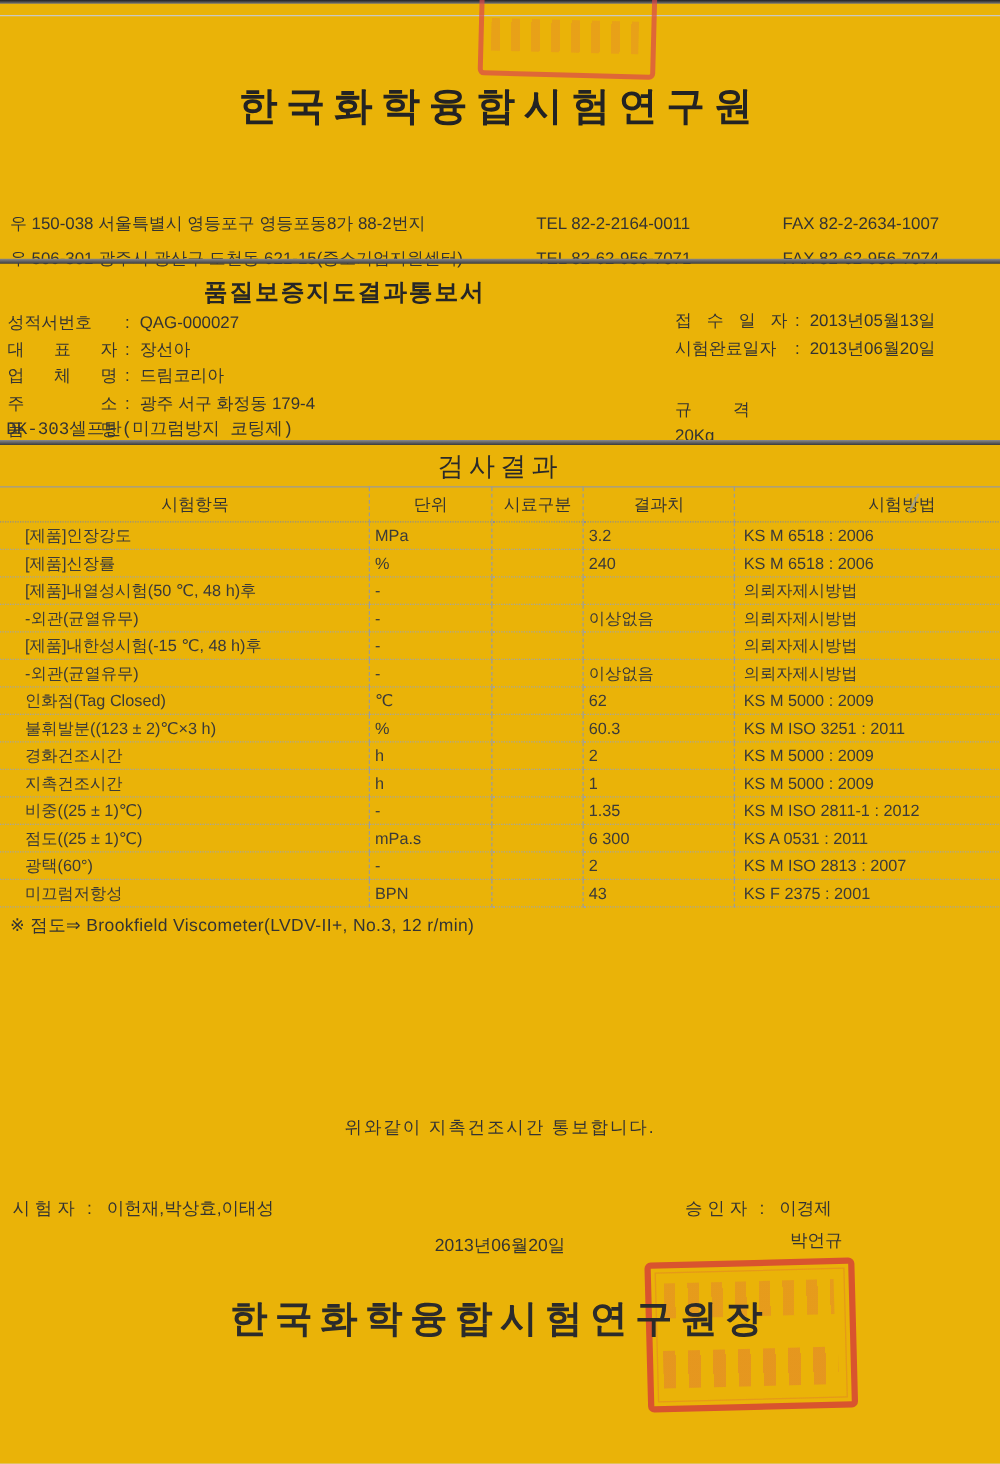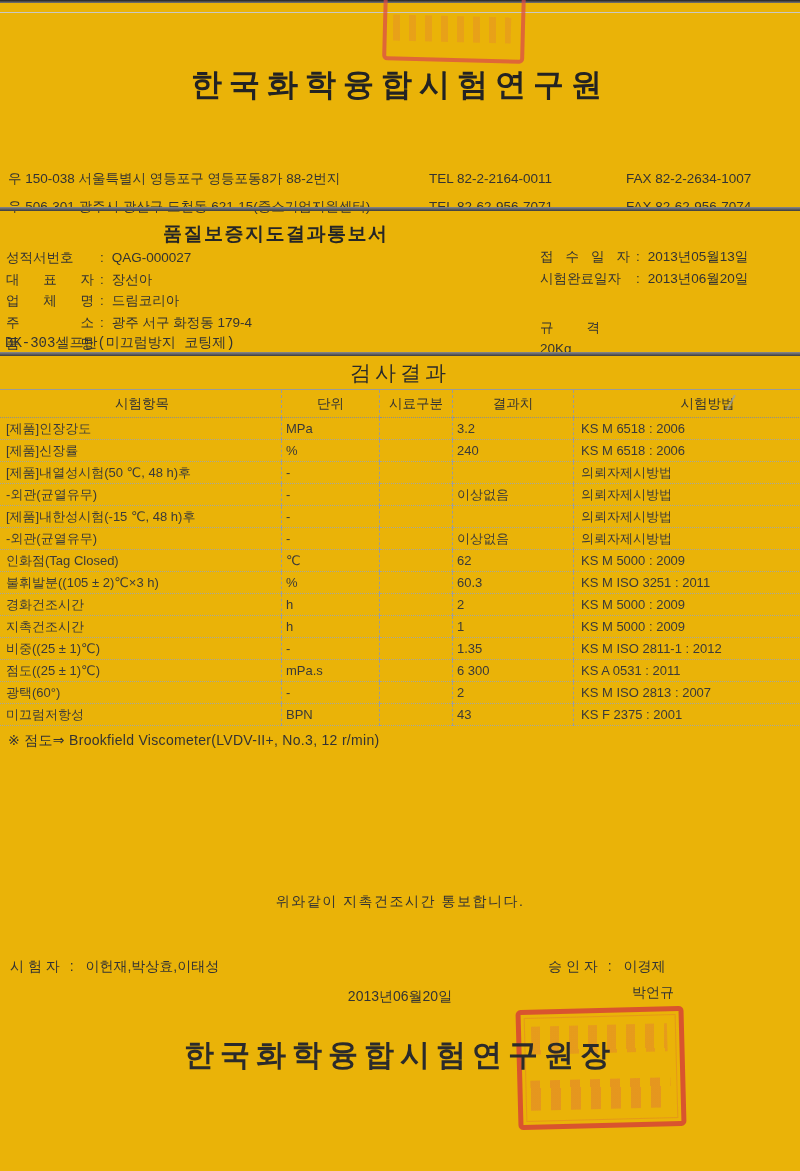--- a/index.html
+++ b/index.html
@@ -72,21 +72,21 @@
   }
   .results-table th {
     font-weight:normal; font-size:13.5px; color:#333; height:27px;
     border-bottom:1px dotted #8f8f8a; text-align:center; padding:0 3px;
   }
   .results-table td {
     height:21px; padding:0 4px; border-bottom:1px dotted #a5a59e;
     white-space:nowrap; overflow:hidden;
   }
   .results-table th + th, .results-table td + td { border-left:1px dashed #9c9c96; }
-  .results-table .col0 { width:272px; padding-left:6px; }
+  .results-table .col0 { width:272px; padding-left:20px; }
   .results-table .col1 { width:91px; }
   .results-table .col2 { width:66px; }
   .results-table .col3 { width:114px; }
   .results-table .col4 { width:253px; padding-left:7px; }
 
   .footnote { position:absolute; top:732px; left:8px; font-size:14px; letter-spacing:.3px; }
 
   .pen-mark { position:absolute; top:394px; left:730px; width:2px; height:17px;
     background:#a3a396; transform:rotate(28deg); border-radius:2px; opacity:.8; }
 
@@ -225,21 +225,21 @@
           <td class="col4">의뢰자제시방법</td>
         </tr>
         <tr>
           <td class="col0">인화점(Tag Closed)</td>
           <td class="col1">℃</td>
           <td class="col2"></td>
           <td class="col3">62</td>
           <td class="col4">KS M 5000 : 2009</td>
         </tr>
         <tr>
-          <td class="col0">불휘발분((105 ± 2)℃×3 h)</td>
+          <td class="col0">불휘발분((123 ± 2)℃×3 h)</td>
           <td class="col1">%</td>
           <td class="col2"></td>
           <td class="col3">60.3</td>
           <td class="col4">KS M ISO 3251 : 2011</td>
         </tr>
         <tr>
           <td class="col0">경화건조시간</td>
           <td class="col1">h</td>
           <td class="col2"></td>
           <td class="col3">2</td>

